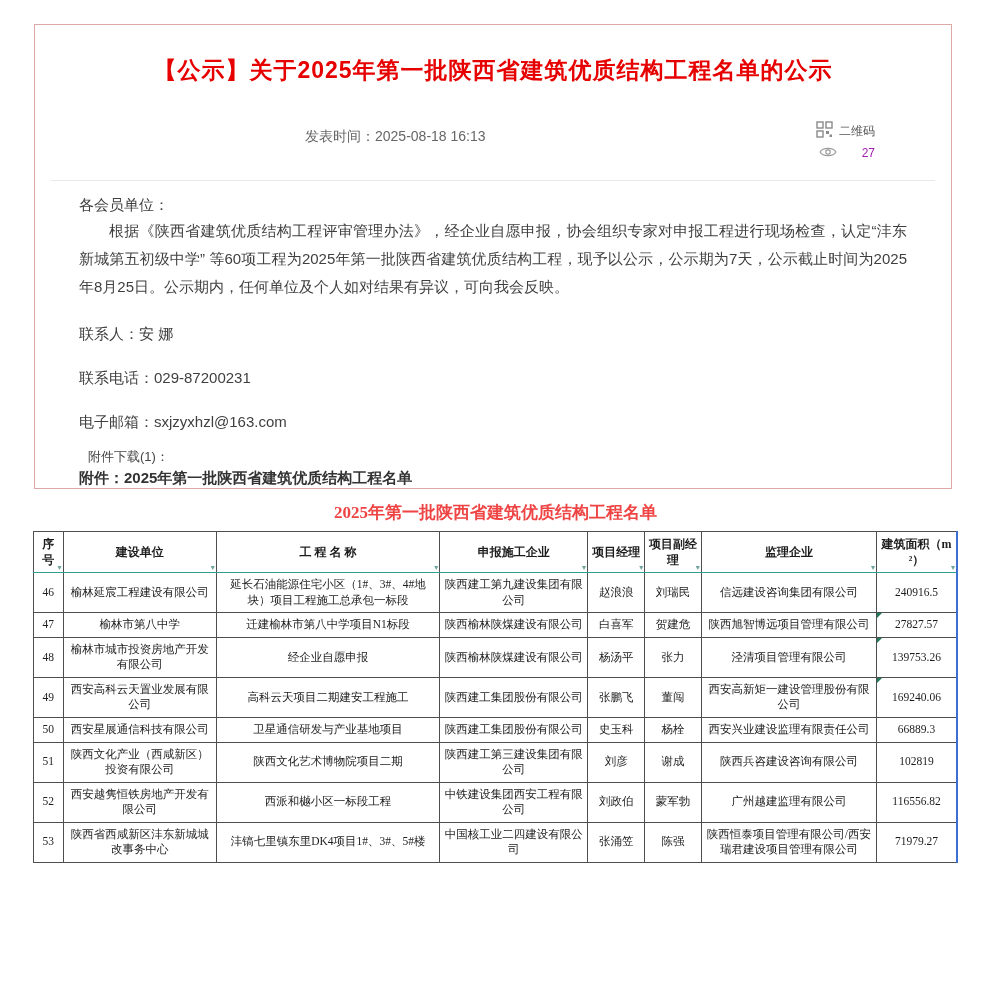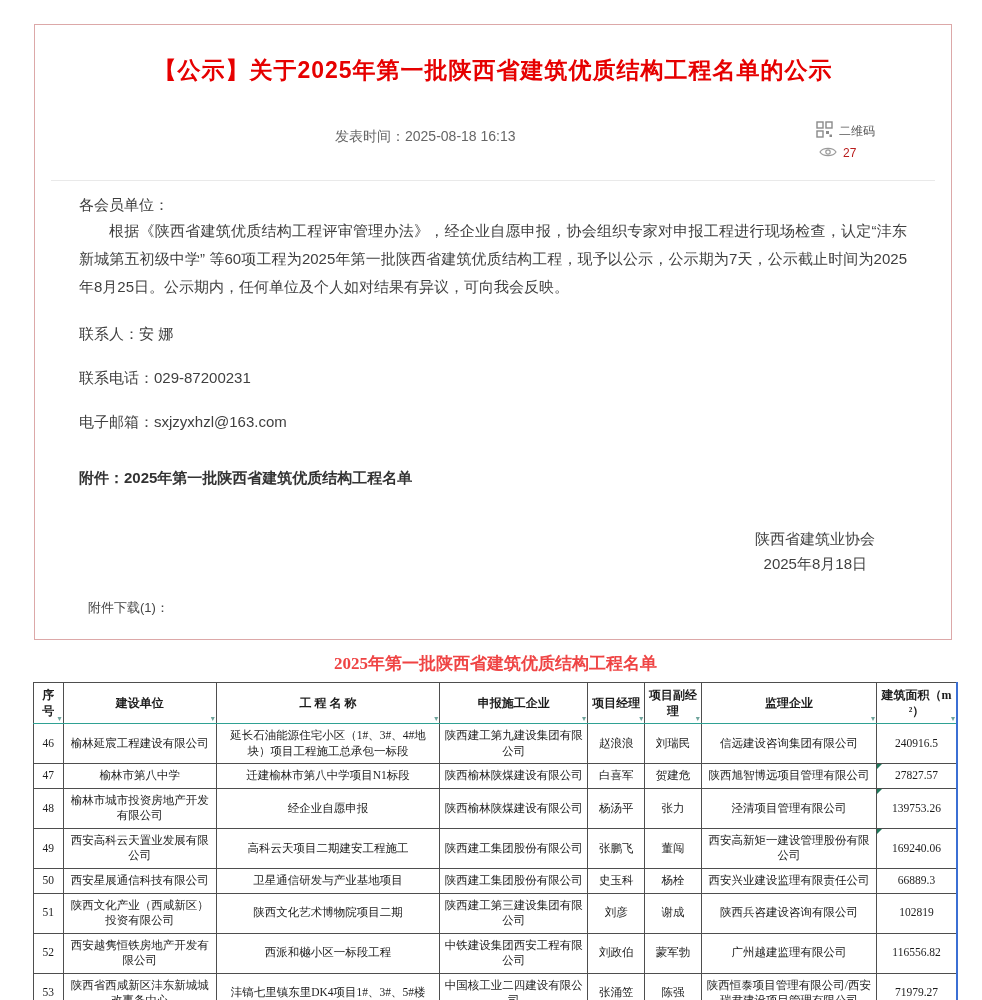--- a/index.html
+++ b/index.html
@@ -1,28 +1,28 @@
 <!DOCTYPE html>
 <html><head>
 <meta charset="utf-8">
 <style>
   * { box-sizing: border-box; margin: 0; padding: 0; }
   html, body { width: 982px; height: 1000px; overflow: hidden; background: #fff;
     font-family: "Liberation Sans", "DejaVu Sans", sans-serif; }
 
   
-  .notice { position: relative; margin: 24px 30px 0 34px; height: 616px;
+  .notice { position: relative; margin: 24px 30px 0 34px; height: 465px;
     border: 1px solid #dca8a8; background: #fff; }
   .notice-title { margin-top: 30px; padding: 0 40px; text-align: center;
     color: #e60000; font-size: 23px; font-weight: bold; letter-spacing: 1px; }
   .meta-row { position: relative; margin-top: 40px; height: 48px; }
-  .publish { position: absolute; left: 300px; top: 2px; color: #666; font-size: 14px; }
+  .publish { position: absolute; left: 270px; top: 2px; color: #666; font-size: 14px; }
   .qr-block { position: absolute; right: 76px; top: -6px; color: #555; font-size: 12px; }
   .qr-line { display: flex; align-items: center; gap: 6px; height: 22px; }
-  .qr-line.views { margin-left: 3px; color: #b91c1c; }
+  .qr-line.views { margin-left: 3px; color: #a21caf; justify-content: space-between; }
   .icon-svg { display: inline-block; }
   .divider { margin: 6px 16px 0 16px; border-bottom: 1px solid #e9e9e9; }
 
   .letter { padding: 0 44px; color: #3f3f3f; font-size: 15px; }
   .salutation { margin-top: 15px; }
   .paragraph { margin-top: 2px; text-indent: 2em; line-height: 1.85; text-align: justify; }
   .contact-line { margin-top: 25px; }
   .attach-line { margin-top: 37px; font-weight: bold; color: #333; }
   .sig-org { margin-top: 42px; text-align: right; padding-right: 32px; }
   .sig-date { margin-top: 6px; text-align: right; padding-right: 40px; }

